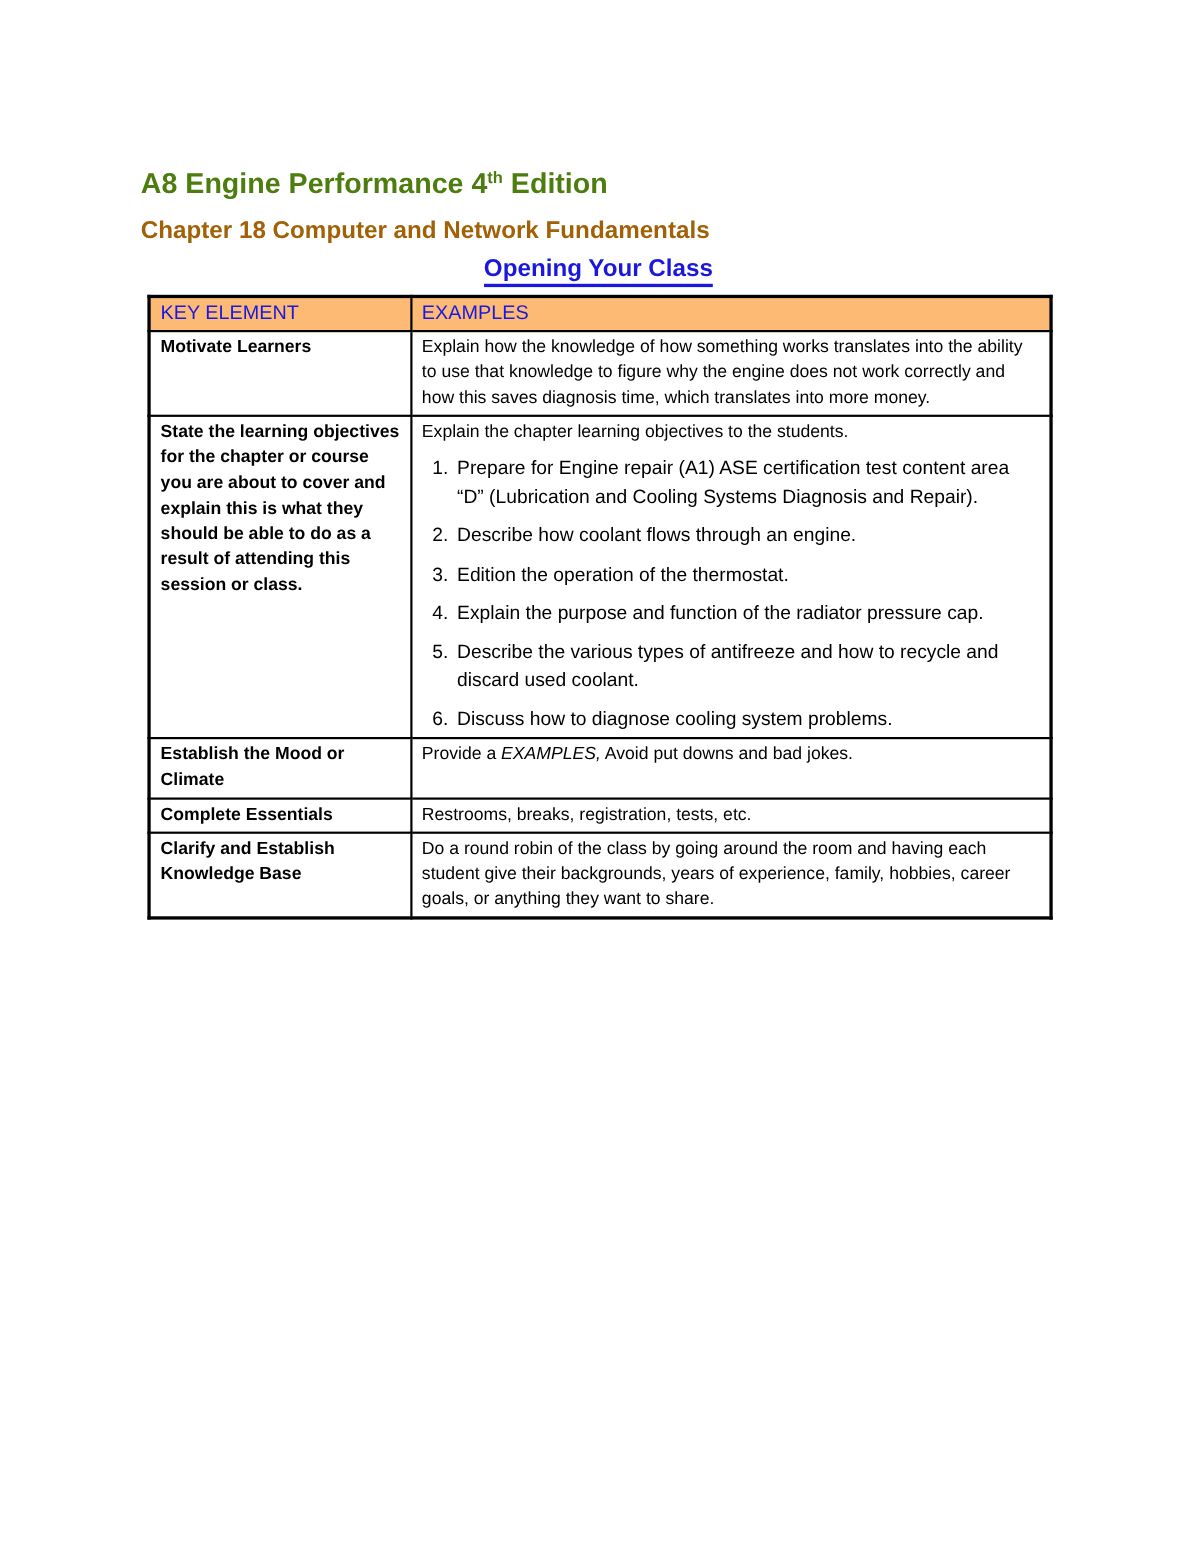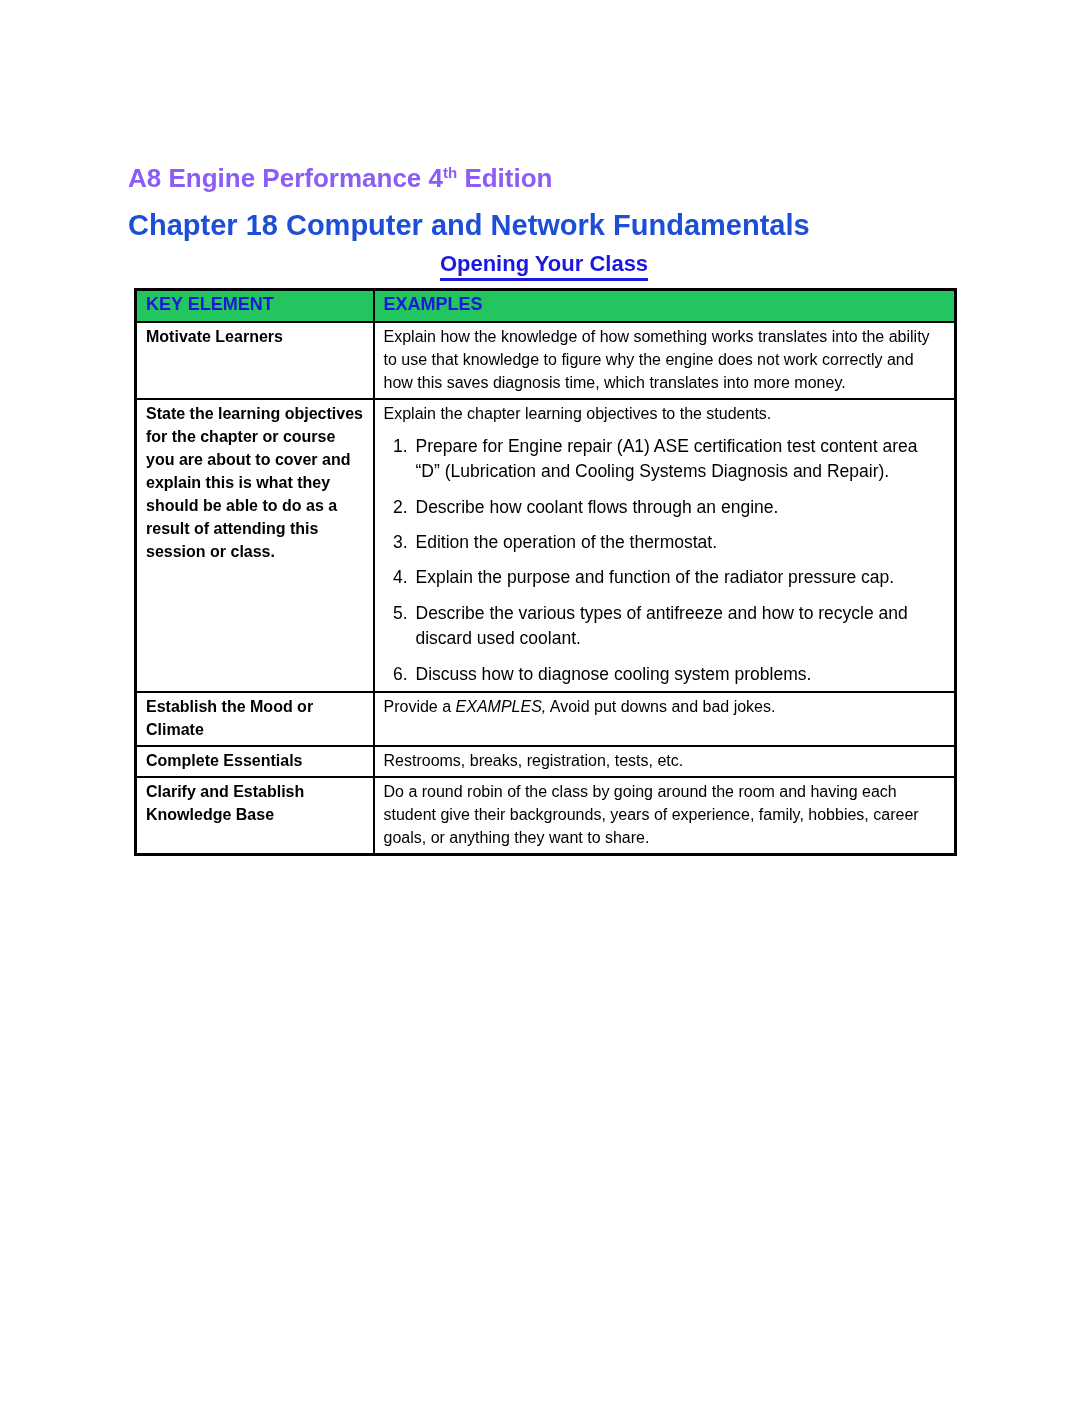--- a/index.html
+++ b/index.html
@@ -14,35 +14,35 @@
     color: #000000;
     box-sizing: border-box;
   }
   .page {
     box-sizing: border-box;
     width: 1088px;
     height: 1408px;
     padding: 147px 128px 0 128px;
   }
   .doc-title {
-    color: #8b5cf6;
+    color: #4d7c0f;
     font-weight: bold;
     font-size: 26px;
     line-height: 1.2;
-    margin: 16px 0 14px 0;
+    margin: 4px 0 14px 0;
     letter-spacing: 0;
   }
   .doc-title .sup {
     font-size: 15px;
     vertical-align: 9px;
   }
   .chapter-heading {
-    color: #1d4ed8;
+    color: #a16207;
     font-weight: bold;
-    font-size: 29px;
+    font-size: 22px;
     line-height: 1.2;
     margin: 0 0 8px 0;
   }
   .section-heading {
     color: #1a18de;
     font-weight: bold;
     font-size: 22px;
     line-height: 1.2;
     margin: 0 0 7px 0;
     text-align: center;
@@ -60,23 +60,23 @@
     border: 3px solid #000000;
   }
   table.key-table th,
   table.key-table td {
     border: 2px solid #000000;
     vertical-align: top;
     text-align: left;
     padding: 2px 9px 4px 9px;
   }
   th.header-cell {
-    background: #22c55e;
+    background: #fdba74;
     color: #1a18de;
-    font-weight: bold;
+    font-weight: normal;
     font-size: 18px;
     line-height: 1.3;
     padding-top: 1px;
     padding-bottom: 2px;
   }
   col.key-col { width: 238px; }
   td.key-cell {
     font-weight: bold;
     font-size: 16px;
     line-height: 1.44;

